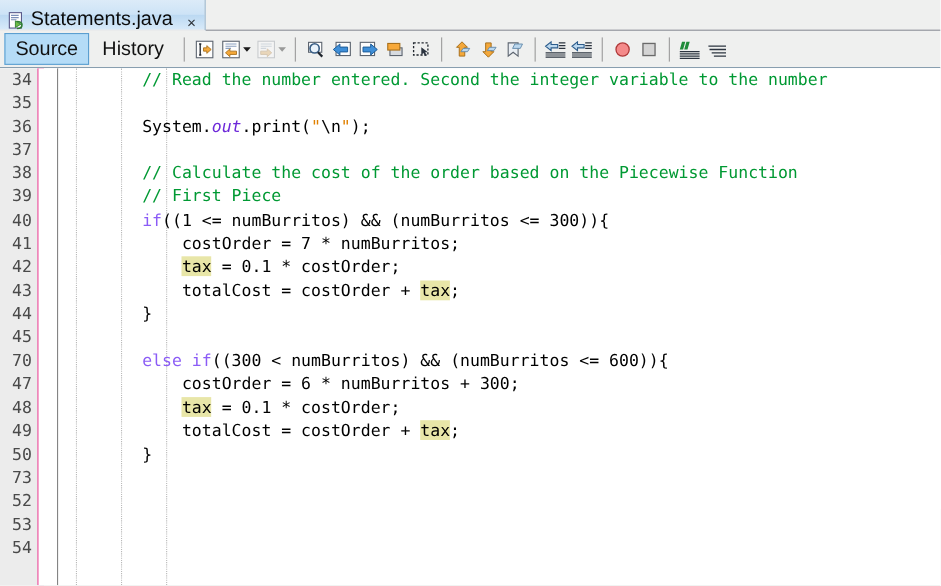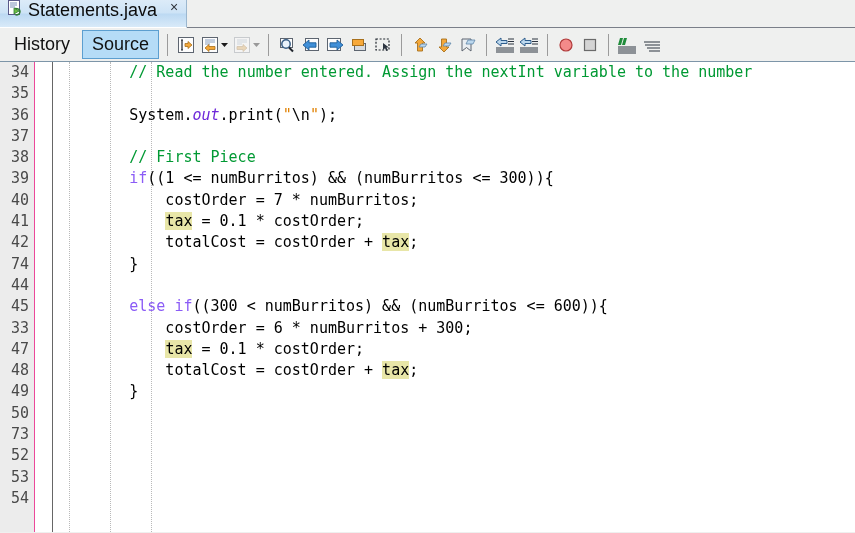--- a/index.html
+++ b/index.html
@@ -29,21 +29,21 @@
     background: #eff0ef;
     border-bottom: 1px solid #7a7f89;
     box-sizing: border-box;
   }
   .doc-tab {
     position: absolute;
     left: 0;
     top: 0;
     height: 28px;
     display: flex;
-    align-items: flex-start;
+    align-items: flex-end;
     padding: 0 6px 0 7px;
     background: linear-gradient(to bottom, #dcebf8 0%, #cde3f6 48%, #bcd9f2 52%, #d8eaf9 100%);
     border-right: 1px solid #9bb7cf;
     border-bottom: 1px solid #ffffff;
     box-sizing: border-box;
   }
   .tab-icon {
     width: 16px;
     height: 16px;
     margin-right: 5px;
@@ -202,22 +202,22 @@
         <path d="M8 8.5c3.5 0 5 1 5 3s-1.8 3.5-4.5 3.5" fill="none" stroke="#2f7d32" stroke-width="1.4"></path>
         <polygon points="7,8 12,11 7,14" fill="#6dbd45" stroke="#2f7d32" stroke-width="0.8"></polygon>
       </svg>
       <span class="tab-title">Statements.java</span>
       <span class="tab-close">×</span>
     </div>
   </div>
 
   <div class="toolbar">
 
+    <div class="mode-btn selected">Source</div>
     <div class="mode-btn">History</div>
-    <div class="mode-btn selected">Source</div>
 
     <div class="tb-sep"></div>
 
     <div class="tb-btn">
       <svg width="20" height="18" viewBox="0 0 20 18">
         <rect x="2.5" y="1.5" width="15" height="15" fill="#fdfdfd" stroke="#5d6570"></rect>
         <path d="M6 4v10M5 4h2M5 14h2" stroke="#20262e" stroke-width="1.2" fill="none"></path>
         <polygon points="16,9 12,5.5 12,7.5 9,7.5 9,10.5 12,10.5 12,12.5" fill="#f4a83a" stroke="#a8701c" stroke-width="0.8"></polygon>
       </svg>
     </div>
@@ -363,46 +363,47 @@
       <div class="lines" id="gutter-lines">
           <div class="ln-row">34</div>
           <div class="ln-row">35</div>
           <div class="ln-row">36</div>
           <div class="ln-row">37</div>
           <div class="ln-row">38</div>
           <div class="ln-row">39</div>
           <div class="ln-row">40</div>
           <div class="ln-row">41</div>
           <div class="ln-row">42</div>
-          <div class="ln-row">74</div>
+          <div class="ln-row">43</div>
           <div class="ln-row">44</div>
           <div class="ln-row">45</div>
-          <div class="ln-row">33</div>
+          <div class="ln-row">70</div>
           <div class="ln-row">47</div>
           <div class="ln-row">48</div>
           <div class="ln-row">49</div>
           <div class="ln-row">50</div>
           <div class="ln-row">73</div>
           <div class="ln-row">52</div>
           <div class="ln-row">53</div>
           <div class="ln-row">54</div>
         </div>
     </div>
     <div class="gutter-gap"></div>
     <div class="glyph-sep"></div>
 
     <div class="code-area">
       <div class="guide" style="left:16px"></div>
       <div class="guide" style="left:57px"></div>
       <div class="guide" style="left:98px"></div>
       <div class="lines" id="code-lines">
-          <div class="code-row">        <span class="t-cmt">// Read the number entered. Assign the nextInt variable to the number</span></div>
+          <div class="code-row">        <span class="t-cmt">// Read the number entered. Second the integer variable to the number</span></div>
           <div class="code-row">&nbsp;</div>
           <div class="code-row">        System.<span class="t-fld">out</span>.print(<span class="t-str">"</span>\n<span class="t-str">"</span>);</div>
           <div class="code-row">&nbsp;</div>
+          <div class="code-row">        <span class="t-cmt">// Calculate the cost of the order based on the Piecewise Function</span></div>
           <div class="code-row">        <span class="t-cmt">// First Piece</span></div>
           <div class="code-row">        <span class="t-kw">if</span>((1 &lt;= numBurritos) &amp;&amp; (numBurritos &lt;= 300)){</div>
           <div class="code-row">            costOrder = 7 * numBurritos;</div>
           <div class="code-row">            <span class="t-hl">tax</span> = 0.1 * costOrder;</div>
           <div class="code-row">            totalCost = costOrder + <span class="t-hl">tax</span>;</div>
           <div class="code-row">        }</div>
           <div class="code-row">&nbsp;</div>
           <div class="code-row">        <span class="t-kw">else</span> <span class="t-kw">if</span>((300 &lt; numBurritos) &amp;&amp; (numBurritos &lt;= 600)){</div>
           <div class="code-row">            costOrder = 6 * numBurritos + 300;</div>
           <div class="code-row">            <span class="t-hl">tax</span> = 0.1 * costOrder;</div>

